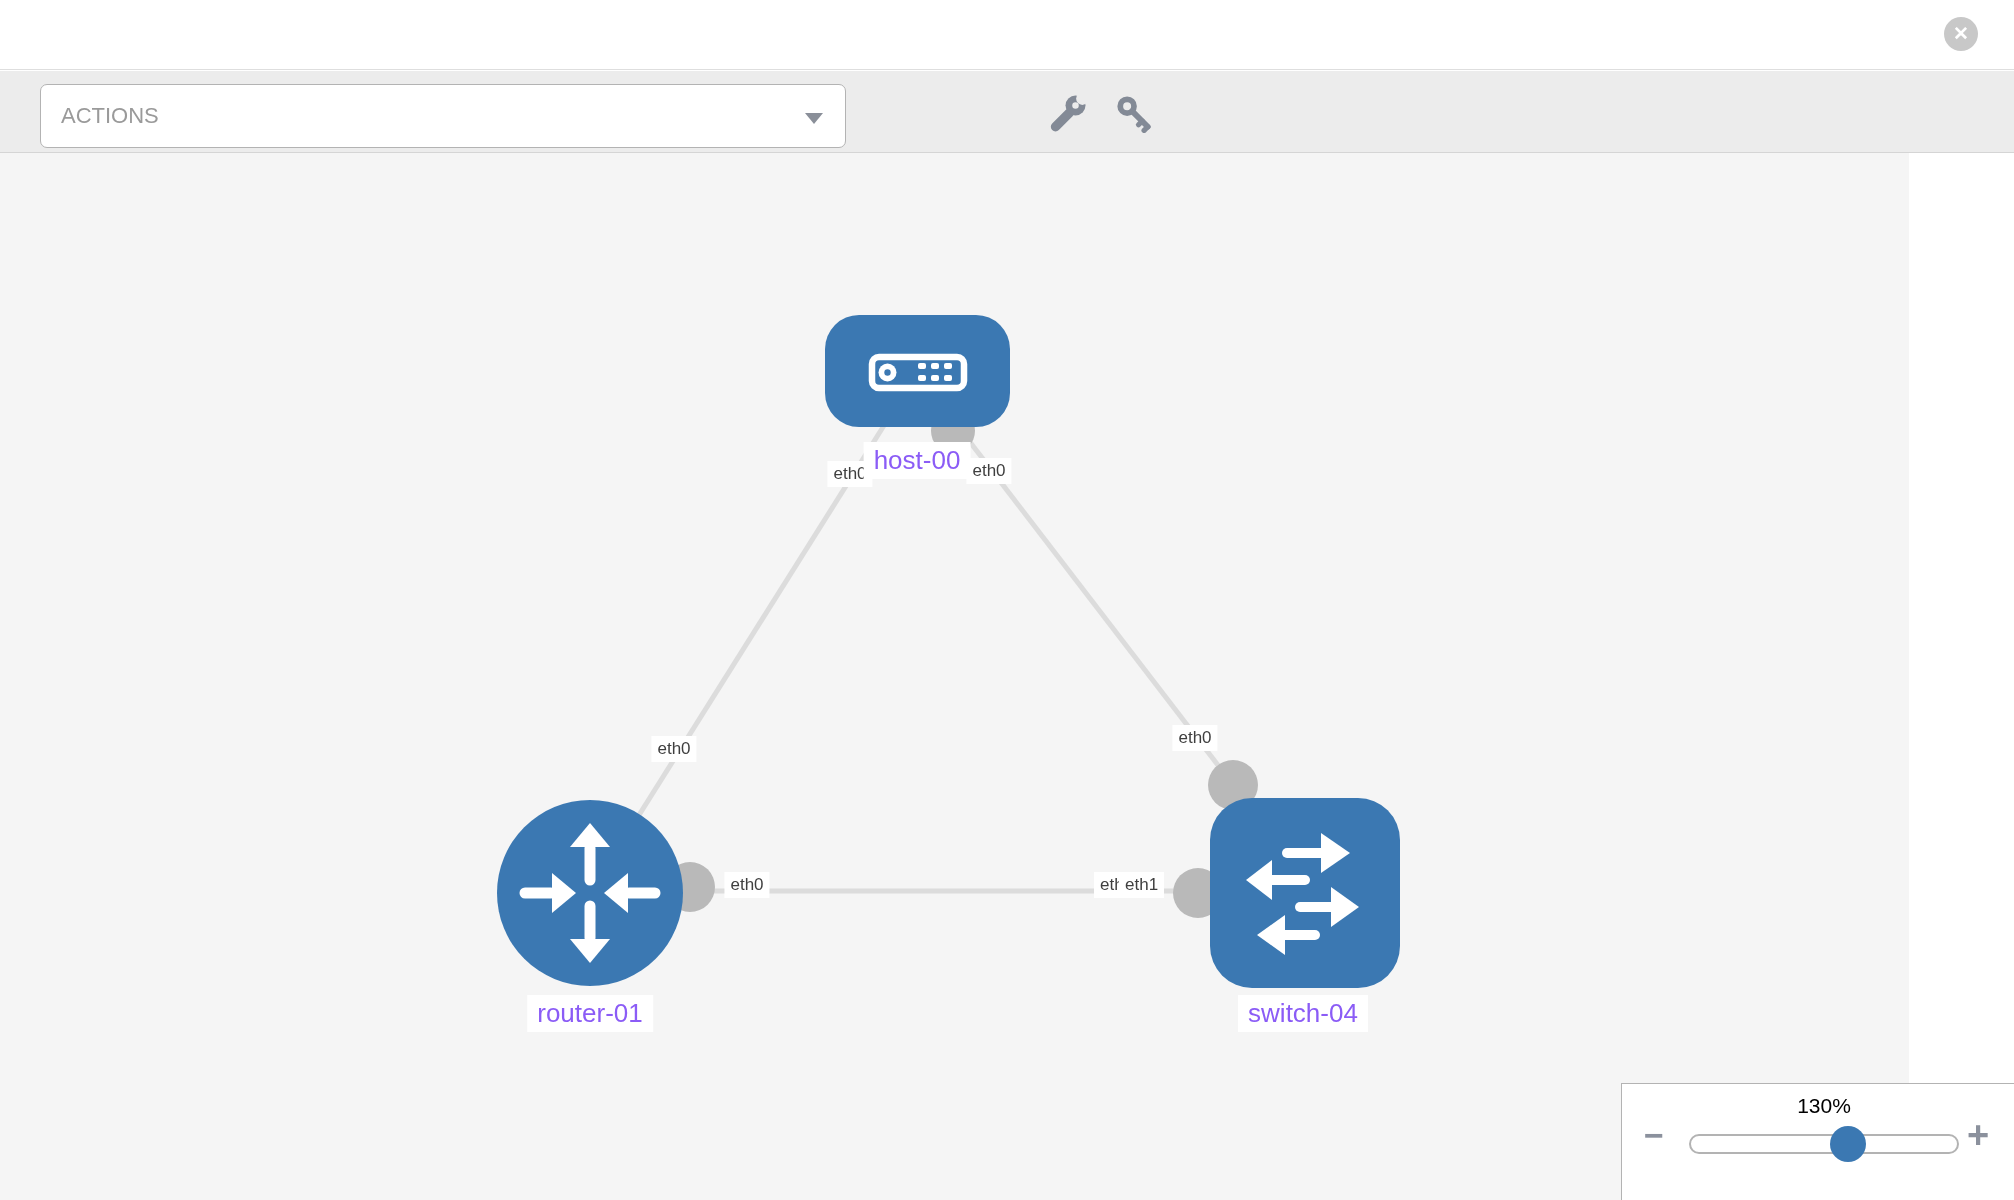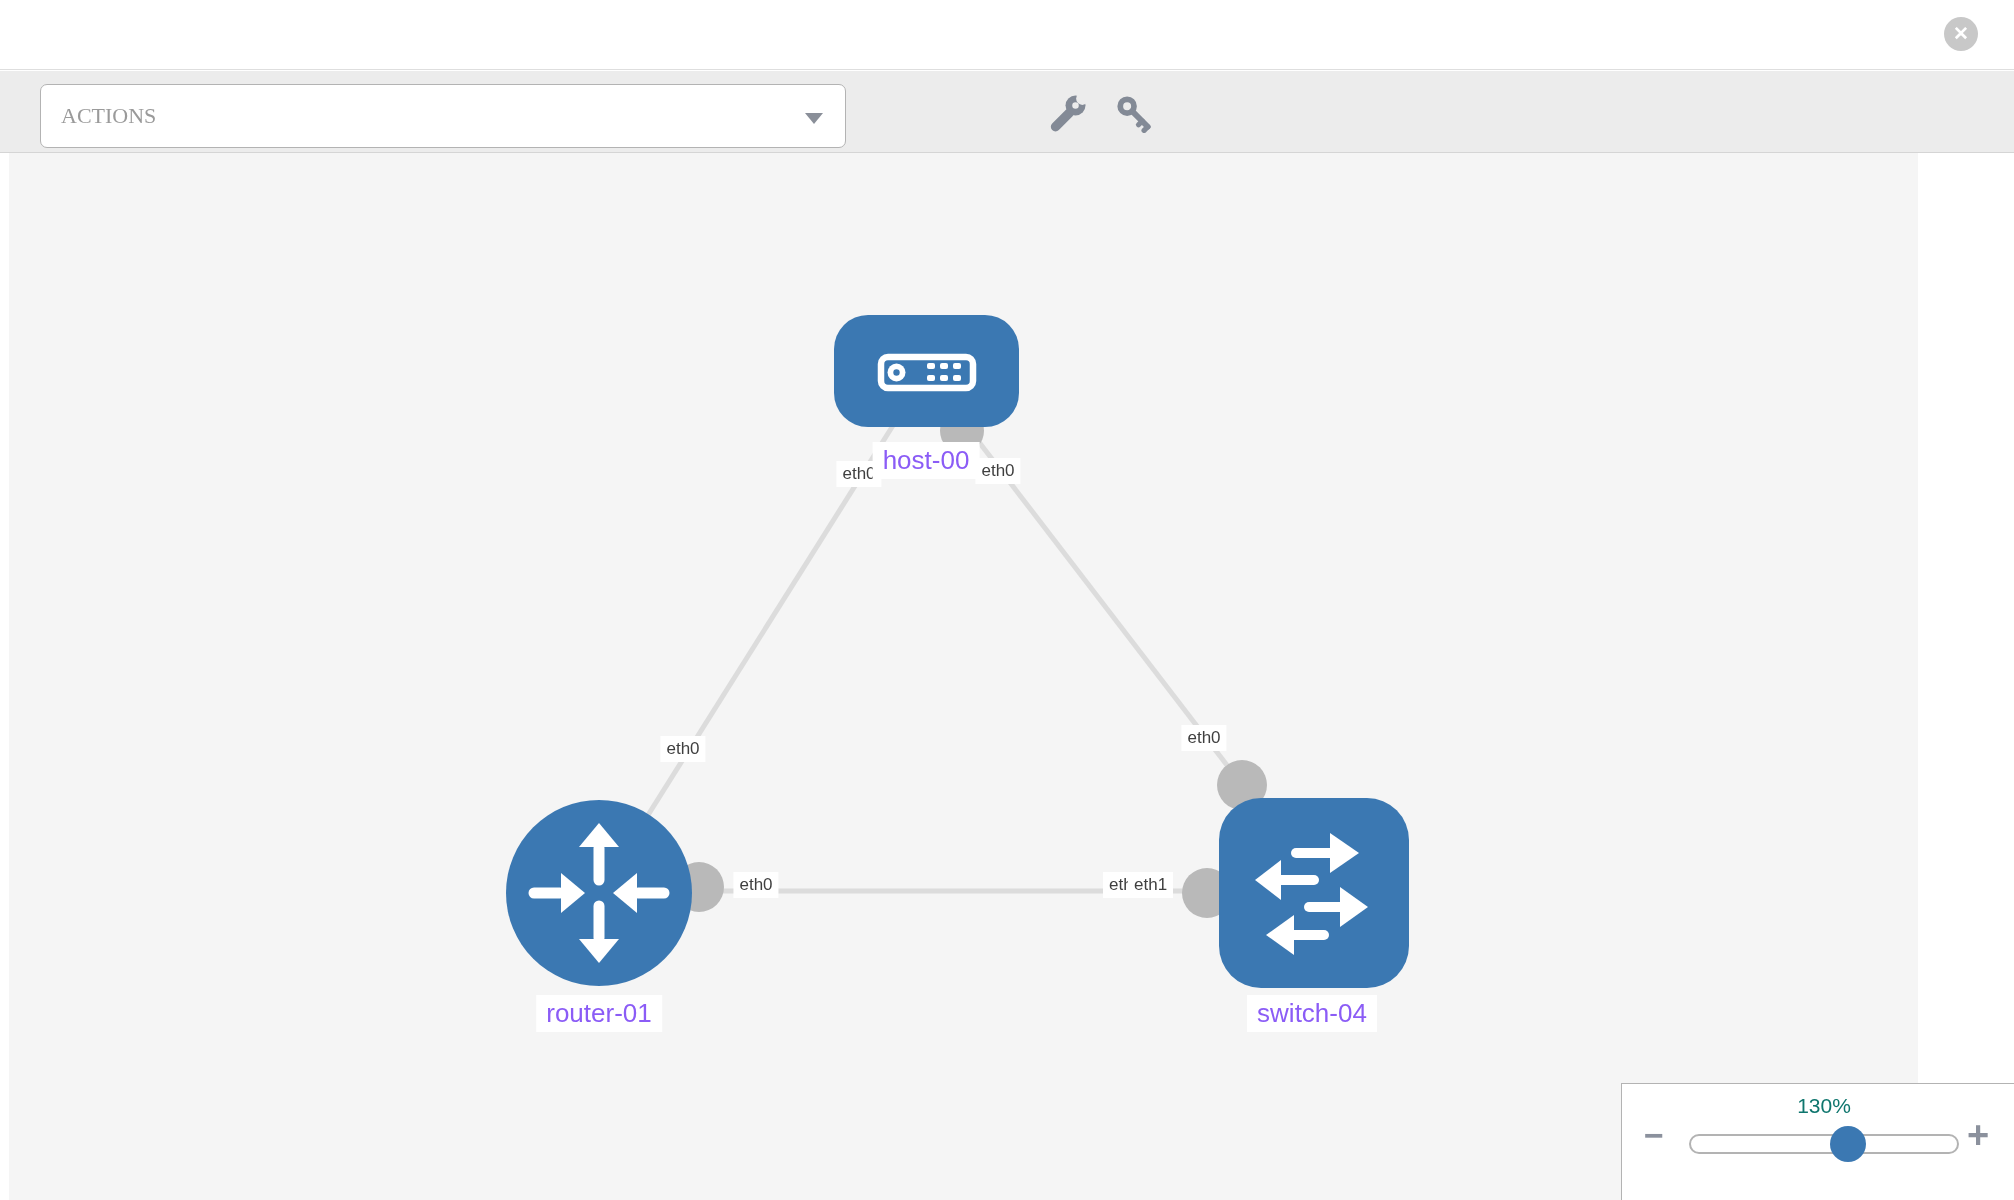--- a/index.html
+++ b/index.html
@@ -5,40 +5,40 @@
   * { margin:0; padding:0; box-sizing:border-box; }
   html,body { width:2014px; height:1200px; overflow:hidden; }
   body { font-family:"Liberation Sans", sans-serif; background:#ffffff; position:relative; }
 
   
   .header { position:absolute; left:0; top:0; width:2014px; height:70px; background:#ffffff; border-bottom:1px solid #dedede; }
   .page-title { position:absolute; left:40px; top:0; height:70px; line-height:70px; font-size:28px; font-weight:bold; color:#6e6c6c; letter-spacing:.2px; }
   .close-btn { position:absolute; left:1944px; top:17px; width:34px; height:34px; border-radius:50%; background:#c8c8c8; color:#ffffff; font-size:19px; font-weight:bold; text-align:center; line-height:34px; cursor:pointer; }
 
   
-  .toolbar { position:absolute; left:0; top:71px; width:2014px; height:82px; background:#ececec; border-bottom:1px solid #d5d5d5;font-family:Liberation Serif, serif; }
+  .toolbar { position:absolute; left:0; top:71px; width:2014px; height:82px; background:#ececec; border-bottom:1px solid #d5d5d5; }
   .select-box { position:absolute; top:13px; height:64px; background:#ffffff; border:1px solid #b3b3b3; border-radius:7px; font-size:22px; color:#9a9a9a; line-height:62px; padding-left:20px; cursor:pointer; }
   .select-actions { left:40px;  width:806px; }
   .select-search  { left:1180px; width:798px; }
   .caret { position:absolute; right:22px; top:28px; width:0; height:0; border-left:9px solid transparent; border-right:9px solid transparent; border-top:11px solid #8a8f99; }
   .tool-icon { position:absolute; top:22px; width:40px; height:40px; cursor:pointer; }
   .icon-wrench { left:1048px; }
   .icon-key    { left:1114px; }
 
   
-  .canvas { position:absolute; left:9px; top:153px; width:1909px; height:1047px; background:#f5f5f5; }
+  .canvas { position:absolute; left:0; top:153px; width:1909px; height:1047px; background:#f5f5f5; }
   .canvas svg { position:absolute; left:0; top:0; }
 
   .node-label { position:absolute; background:#ffffff; color:#8b5cf6; font-size:26px; padding:3px 10px; white-space:nowrap; transform:translateX(-50%); }
   .iface-label { position:absolute; background:#ffffff; color:#3f3f3f; font-size:17px; padding:3px 6px; white-space:nowrap; }
   .iface-center { transform:translateX(-50%); }
 
   
   .zoom-panel { position:absolute; left:1621px; top:1083px; width:393px; height:117px; background:#ffffff; border-top:1px solid #b3b3b3; border-left:1px solid #b3b3b3; }
-  .zoom-level { position:absolute; left:67px; top:10px; width:270px; text-align:center; font-size:21px; color:#0f766e; }
+  .zoom-level { position:absolute; left:67px; top:10px; width:270px; text-align:center; font-size:21px; color:#000000; }
   .zoom-minus { position:absolute; left:22px; top:34px; font-size:34px; font-weight:bold; color:#8b919d; cursor:pointer; line-height:34px; }
   .zoom-plus  { position:absolute; left:345px; top:32px; font-size:38px; font-weight:bold; color:#8b919d; cursor:pointer; line-height:38px; }
   .zoom-track { position:absolute; left:67px; top:50px; width:270px; height:20px; background:#ffffff; border:2px solid #b3b3b3; border-radius:11px; cursor:pointer; }
   .zoom-thumb { position:absolute; left:208px; top:42px; width:36px; height:36px; border-radius:50%; background:#3b78b2; cursor:grab; }
 </style>
 </head>
 <body>
 
 <div class="header">
   <div class="close-btn">✕</div>

